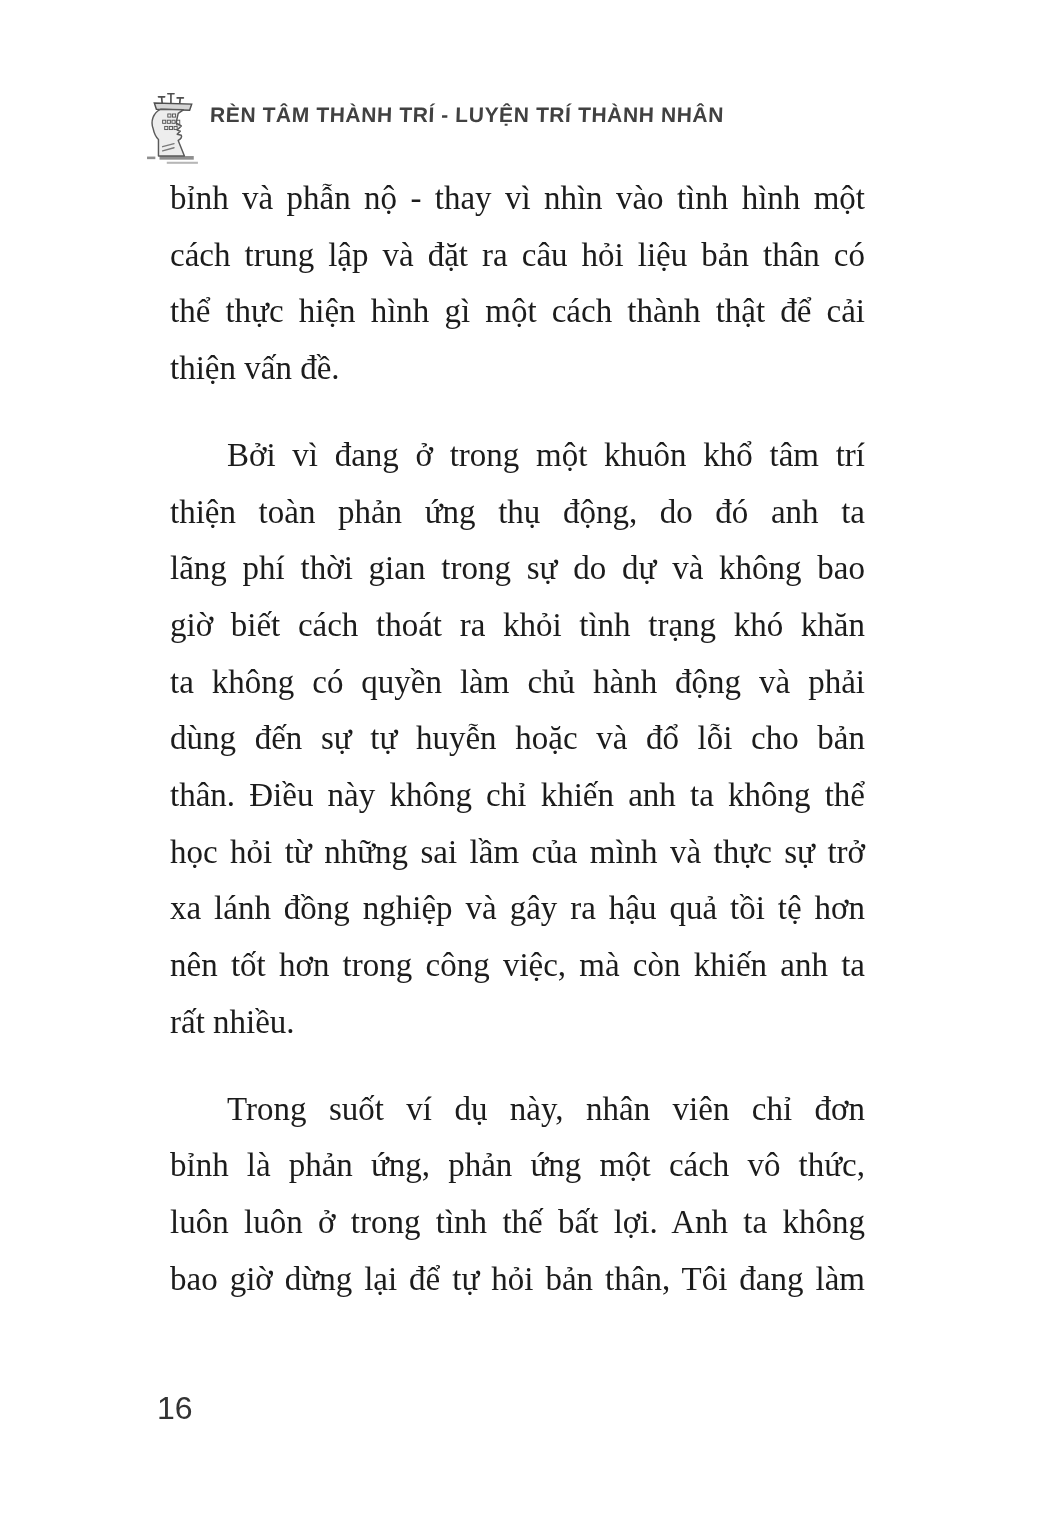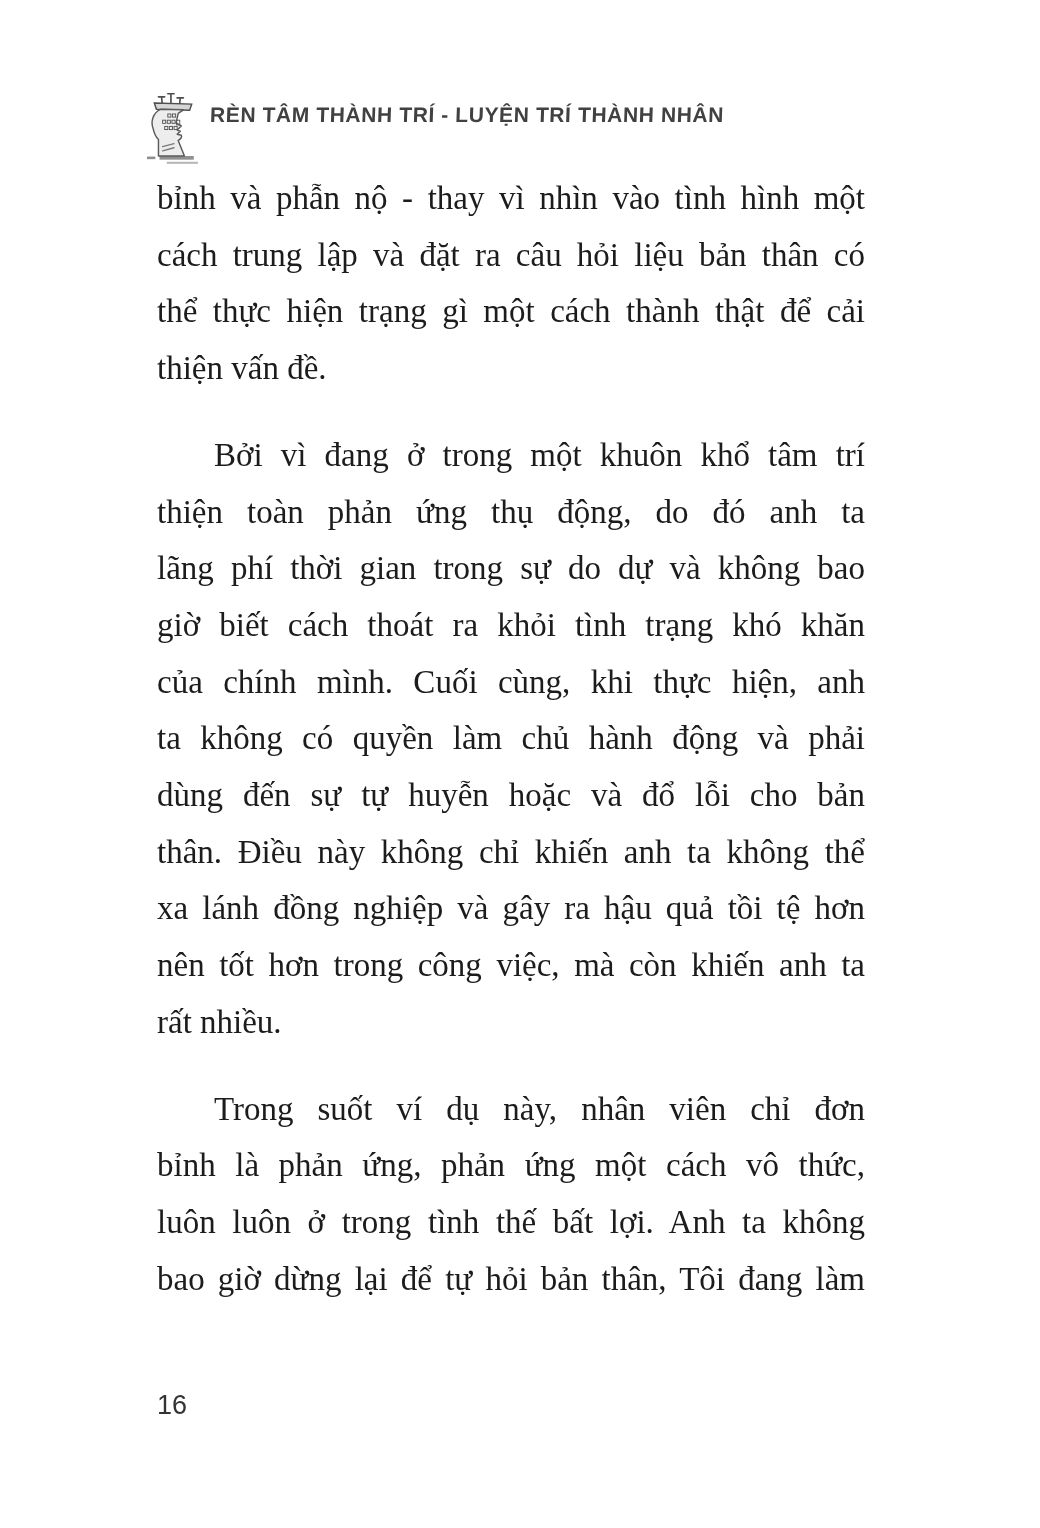--- a/index.html
+++ b/index.html
@@ -49,31 +49,32 @@
     color: #1c1c1c;
     font-size: 33px;
   }
   .paragraph { margin: 0; padding: 0; }
   .paragraph + .paragraph { margin-top: 30px; }
   .line {
     line-height: 56.7px;
     text-align: justify;
     text-align-last: justify;
     white-space: normal;
+    margin-left: 13px;
   }
   .line.no-just { text-align-last: left; }
   .line.indent { padding-left: 57px; font-family: Liberation Serif, serif; }
   .italic { }
   
   .page-number {
     position: absolute;
     left: 157px;
     top: 1390px;
     font-family: "Liberation Sans", sans-serif;
-    font-size: 27px;
+    font-size: 32px;
     color: #333333;
   }
 </style>
 </head>
 <body>
 
 <div class="page">
 
   <div class="header">
     <svg class="logo" viewBox="0 0 52 72" xmlns="http://www.w3.org/2000/svg" aria-hidden="true">
@@ -120,32 +121,32 @@
         <line x1="16" y1="58" x2="27" y2="55"></line>
       </g>
     </svg>
     <div class="header-title">RÈN TÂM THÀNH TRÍ - LUYỆN TRÍ THÀNH NHÂN</div>
   </div>
 
   <div class="text-block" id="text-block">
       <div class="paragraph">
         <div class="line">bỉnh và phẫn nộ - thay vì nhìn vào tình hình một</div>
         <div class="line">cách trung lập và đặt ra câu hỏi liệu bản thân có</div>
-        <div class="line">thể thực hiện trạng gì một cách thành thật để cải</div>
+        <div class="line">thể thực hiện hình gì một cách thành thật để cải</div>
         <div class="line no-just">thiện vấn đề.</div>
       </div>
       <div class="paragraph">
         <div class="line indent">Bởi vì đang ở trong một khuôn khổ tâm trí</div>
         <div class="line">thiện toàn phản ứng thụ động, do đó anh ta</div>
         <div class="line">lãng phí thời gian trong sự do dự và không bao</div>
         <div class="line">giờ biết cách thoát ra khỏi tình trạng khó khăn</div>
-        <div class="line">của chính mình. Cuối cùng, khi thực hiện, anh</div>
         <div class="line">ta không có quyền làm chủ hành động và phải</div>
         <div class="line">dùng đến sự tự huyễn hoặc và đổ lỗi cho bản</div>
         <div class="line">thân. Điều này không chỉ khiến anh ta không thể</div>
+        <div class="line">học hỏi từ những sai lầm của mình và thực sự trở</div>
         <div class="line">xa lánh đồng nghiệp và gây ra hậu quả tồi tệ hơn</div>
         <div class="line">nên tốt hơn trong công việc, mà còn khiến anh ta</div>
         <div class="line no-just">rất nhiều.</div>
       </div>
       <div class="paragraph">
         <div class="line indent">Trong suốt ví dụ này, nhân viên chỉ đơn</div>
         <div class="line">bỉnh là phản ứng, phản ứng một cách vô thức,</div>
         <div class="line">luôn luôn ở trong tình thế bất lợi. Anh ta không</div>
         <div class="line"><span>bao giờ dừng lại để tự hỏi bản thân, </span><span class="italic">Tôi đang làm</span></div>
       </div>

